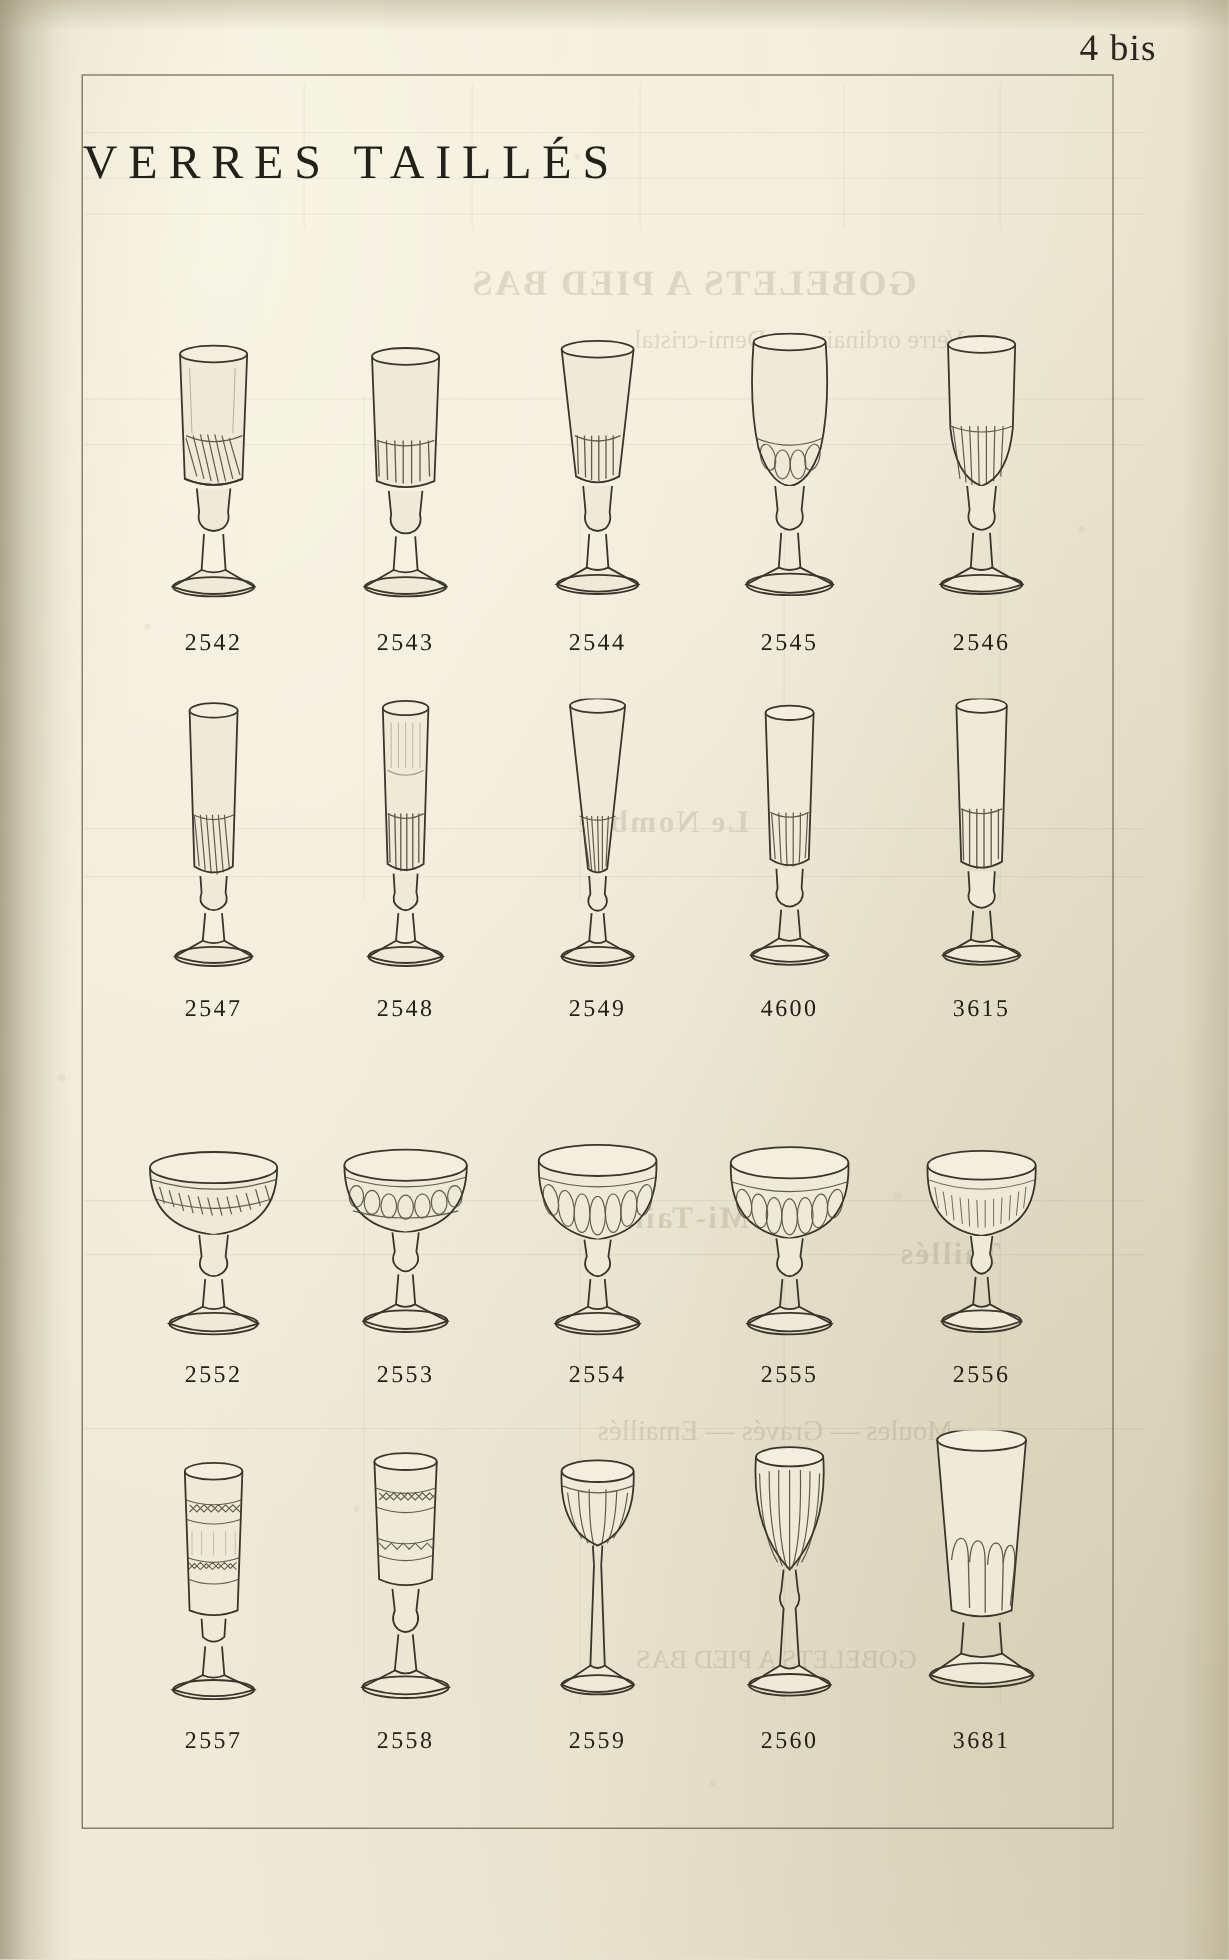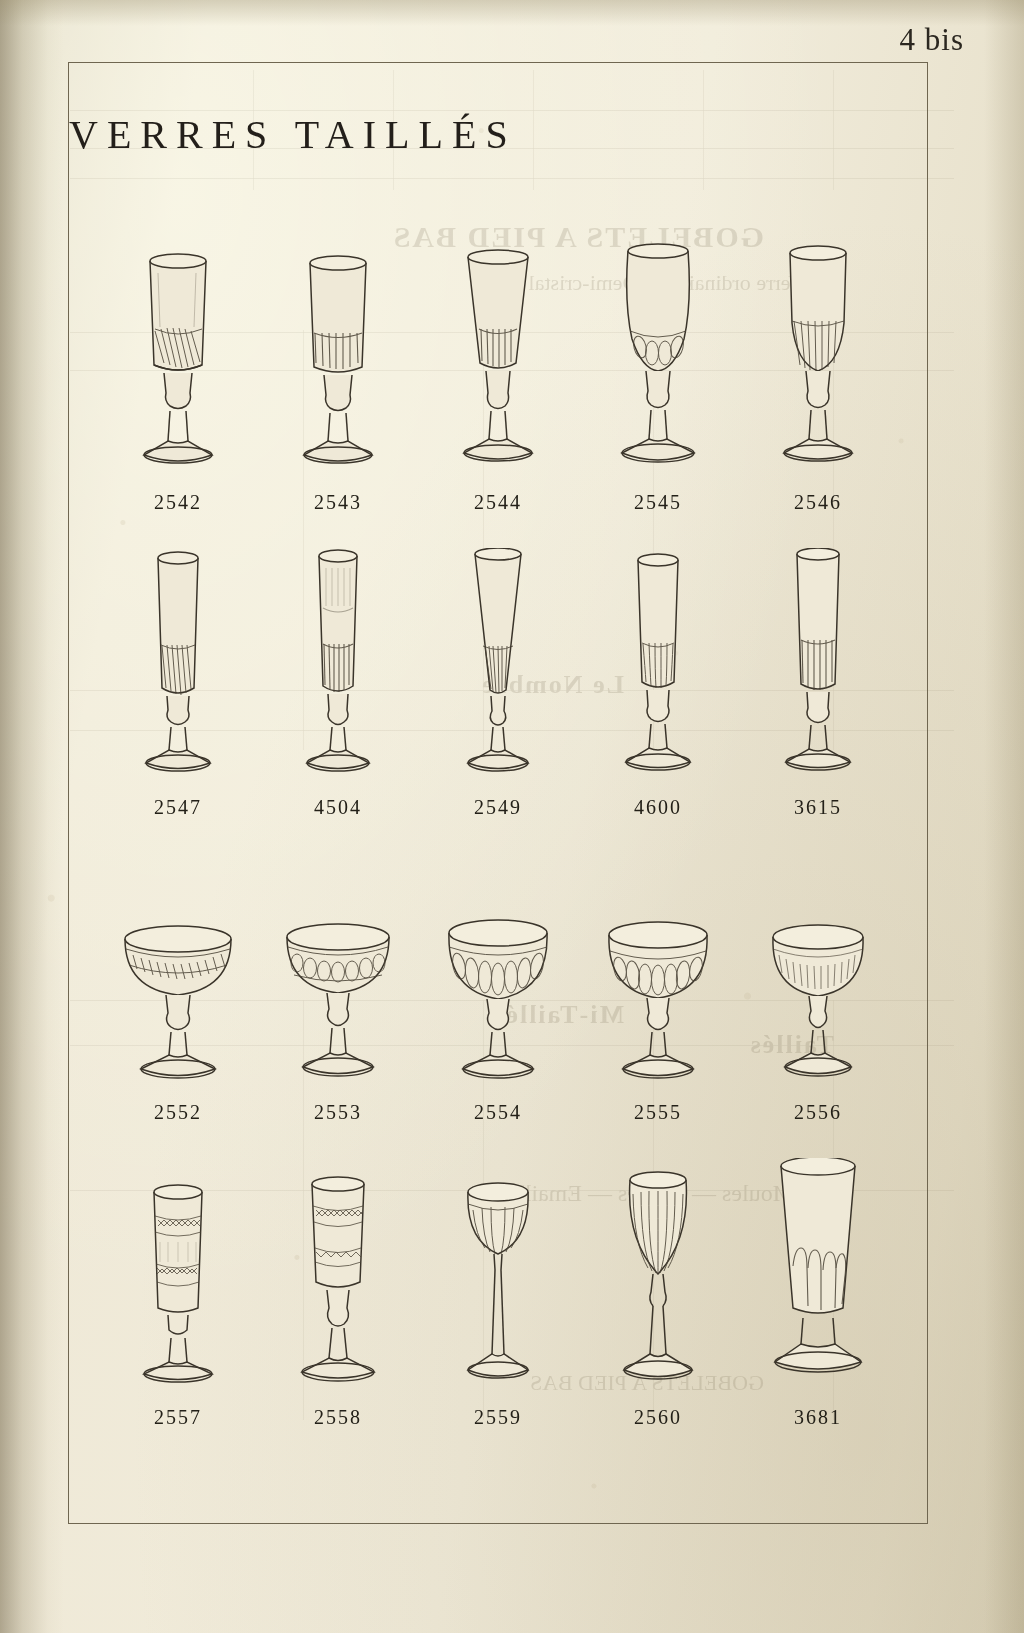--- a/index.html
+++ b/index.html
@@ -104,21 +104,21 @@
 
   .grid {
     position: absolute;
     left: 30px; right: 30px; top: 180px; bottom: 40px;
   }
   .row {
     position: relative;
     height: 305px;
     display: flex;
     justify-content: space-between;
-    align-items: flex-start;
+    align-items: flex-end;
   }
   .cell {
     width: 158px;
     text-align: center;
     position: relative;
   }
   .fig {
     height: 240px;
     display: flex;
     align-items: flex-end;
@@ -375,21 +375,21 @@
               </g>
               <g stroke="#6b6354" stroke-width=".7" opacity=".45" fill="none">
                 <path d="M58 20 L58 58"></path>
                   <path d="M64 20 L64 58"></path>
                   <path d="M70 20 L70 58"></path>
                 <path d="M76 20 L76 58"></path>
                   <path d="M82 20 L82 58"></path>
               </g>
             </svg>
           </div>
-          <div class="caption">4504</div>
+          <div class="caption">2548</div>
         </div>
 
         <div class="cell">
           <div class="fig">
             <svg width="140" height="240" viewBox="0 0 140 240">
               <g class="ink" stroke-width="1.5">
                 <path d="M47 6 L62 142 Q70 148 78 142 L93 6" fill="#efe9d7"></path>
                 <ellipse cx="70" cy="6" rx="23" ry="6" fill="#f3eeddff"></ellipse>
                 <path d="M63 148 L64 163 Q60 170 65 175 Q70 179 75 175 Q80 170 76 163 L77 148" fill="#efe9d7"></path>
                 <path d="M65 179 L63 202"></path>

